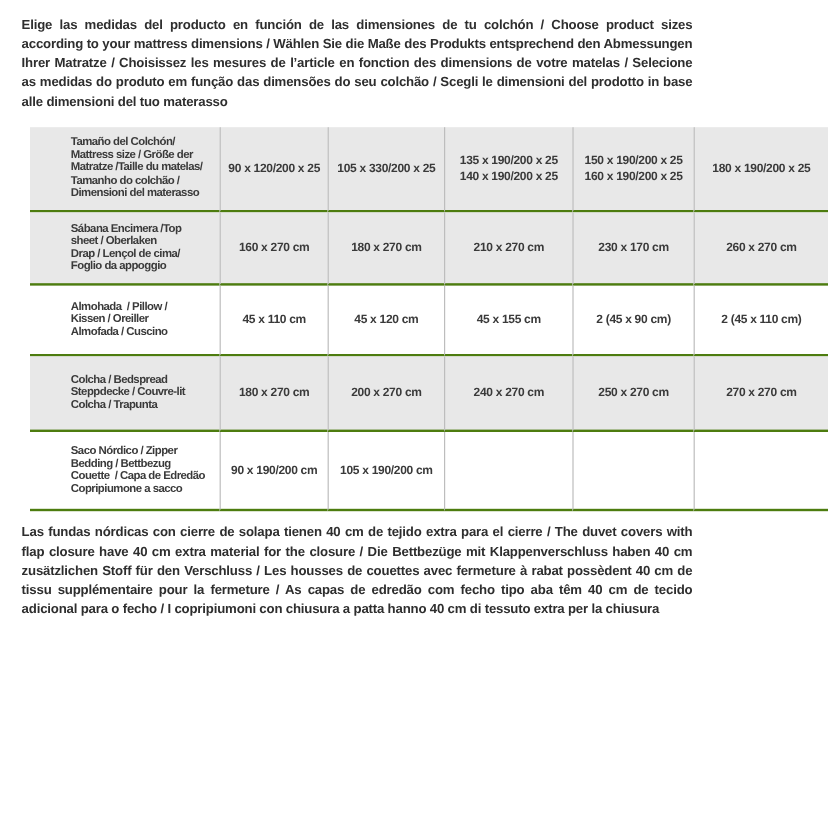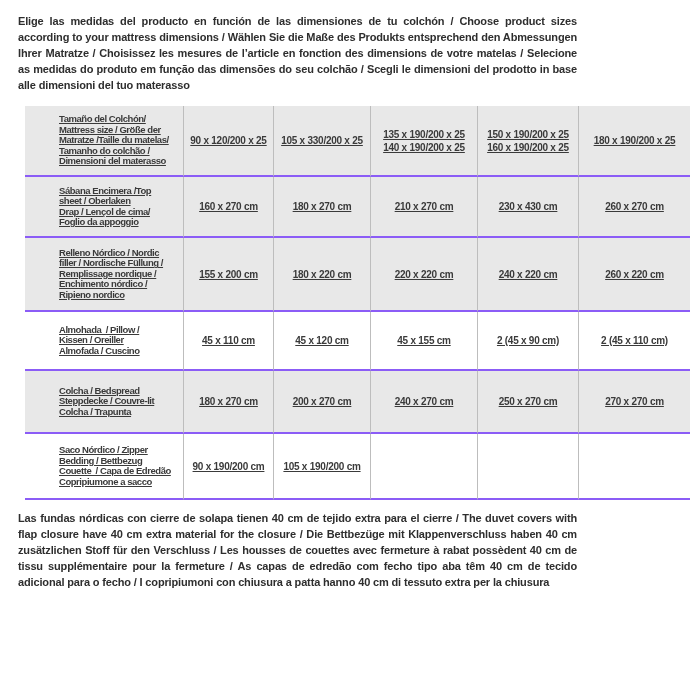--- a/index.html
+++ b/index.html
@@ -35,22 +35,21 @@
   col.c1 { width: 90px; }
   col.c2 { width: 97px; }
   col.c3 { width: 107px; }
   col.c4 { width: 101px; }
   col.c5 { width: 112px; }
 
   tr.shade td { background: #e8e8e8; }
 
   td {
     vertical-align: middle;
-    border-bottom: 2px solid #8b5cf6;
-    text-decoration: underline;
+    border-bottom: 2px solid #4d7c0f;
   }
   td.label {
     padding-left: 34px;
     font-size: 9.5px;
     line-height: 10.5px;
     letter-spacing: -0.45px;
     white-space: pre;
     color: #3a3a3a;
   }
   td.val {
@@ -104,34 +103,22 @@
         <td class="val">180 x 190/200 x 25</td>
       </tr>
       <tr class="shade h2">
         <td class="label">Sábana Encimera /Top
 sheet / Oberlaken
 Drap / Lençol de cima/
 Foglio da appoggio</td>
         <td class="val">160 x 270 cm</td>
         <td class="val">180 x 270 cm</td>
         <td class="val">210 x 270 cm</td>
-        <td class="val">230 x 430 cm</td>
+        <td class="val">230 x 170 cm</td>
         <td class="val">260 x 270 cm</td>
-      </tr>
-      <tr class="shade h4">
-        <td class="label">Relleno Nórdico / Nordic
-filler / Nordische Füllung /
-Remplissage nordique /
-Enchimento nórdico /
-Ripieno nordico</td>
-        <td class="val">155 x 200 cm</td>
-        <td class="val">180 x 220 cm</td>
-        <td class="val">220 x 220 cm</td>
-        <td class="val">240 x 220 cm</td>
-        <td class="val">260 x 220 cm</td>
       </tr>
       <tr class="h5">
         <td class="label">Almohada  / Pillow /
 Kissen / Oreiller
 Almofada / Cuscino</td>
         <td class="val">45 x 110 cm</td>
         <td class="val">45 x 120 cm</td>
         <td class="val">45 x 155 cm</td>
         <td class="val">2 (45 x 90 cm)</td>
         <td class="val">2 (45 x 110 cm)</td>

